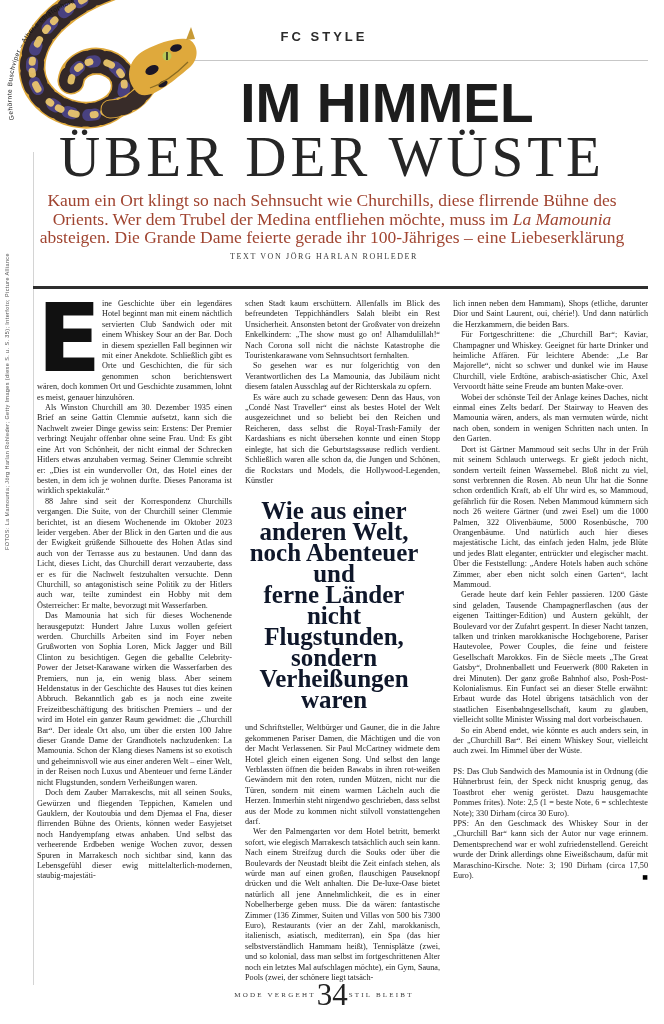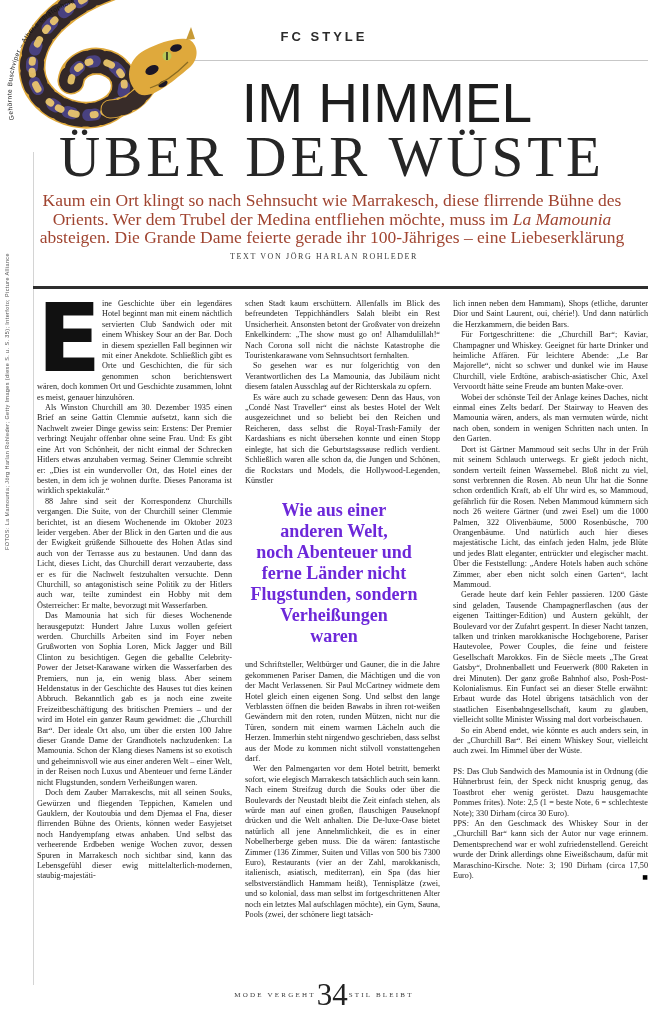--- a/index.html
+++ b/index.html
@@ -20,21 +20,21 @@
   
   .snake{position:absolute;top:-4px;left:0;width:212px;height:142px;}
 
   
   .credit{position:absolute;top:300px;left:4px;height:250px;writing-mode:vertical-rl;
           transform:rotate(180deg);font-family:"Liberation Sans",sans-serif;
           font-size:5.5px;letter-spacing:.4px;color:#555;white-space:nowrap;}
 
   
   .title1{position:absolute;top:76px;left:110px;width:554px;text-align:center;
-          font-family:"Liberation Sans",sans-serif;font-weight:normal;font-size:55px;
+          font-family:"Liberation Sans",sans-serif;font-weight:bold;font-size:55px;
           letter-spacing:0px;color:#1d1d1d;line-height:1;}
   .title2{position:absolute;top:128px;left:0;width:664px;text-align:center;
           font-family:"Liberation Serif",serif;font-weight:normal;font-size:57px;
           letter-spacing:4px;color:#262626;line-height:1;}
 
   
   .standfirst{position:absolute;top:191px;left:26px;width:612px;text-align:center;
               font-size:17.5px;line-height:18.5px;color:#a04430;}
   .standfirst em{font-style:italic;}
   .byline{position:absolute;top:252px;left:0;width:100%;text-align:center;
@@ -44,21 +44,21 @@
   .columns{position:absolute;top:299px;left:37px;width:611px;height:688px;
            display:flex;gap:13px;}
   .col{width:195px;font-size:8.2px;line-height:10.4px;text-align:justify;}
   .col p{margin:0;}
   .col p.indent{text-indent:8px;}
   .col p.gap{margin-top:10px;}
   .dropcap{float:left;width:58px;height:77px;margin:3px 7px 0 0;
            font-family:"DejaVu Sans",sans-serif;font-weight:bold;font-size:94px;
            line-height:74px;color:#111;overflow:hidden;}
   .pullquote{margin:14px 17px 13px 0;text-align:center;font-weight:bold;
-             font-size:18px;line-height:21px;color:#6d28d9;text-indent:0;}
+             font-size:25px;line-height:21px;color:#0f172a;text-indent:0;}
   .lastpara{position:relative;}
   .endmark{position:absolute;right:0;bottom:1px;font-size:6px;line-height:6px;color:#000;
            font-family:"DejaVu Sans",sans-serif;}
 
   
   .footer{position:absolute;top:980px;left:0;width:100%;display:flex;
           justify-content:center;align-items:center;gap:1px;}
   .footer .motto{font-size:7px;letter-spacing:2.2px;color:#3a3a3a;}
   .footer .pagenum{font-family:"Liberation Serif",serif;font-size:31px;color:#222;
                    line-height:30px;}
@@ -101,21 +101,21 @@
       <textPath href="#capPath">Gehörnte Buschviper – Atheris ceratophora</textPath>
     </text>
   </svg>
 
   <div class="credit">FOTOS: La Mamounia; Jörg Harlan Rohleder; Getty Images (diese S. u. S. 35); Interfoto; Picture Alliance</div>
 
   <div class="title1">IM HIMMEL</div>
   <div class="title2">ÜBER DER WÜSTE</div>
 
   <div class="standfirst">
-    <div>Kaum ein Ort klingt so nach Sehnsucht wie Marrakesch, diese flirrende Bühne des</div>
+    <div>Kaum ein Ort klingt so nach Sehnsucht wie Churchills, diese flirrende Bühne des</div>
     <div><span>Orients. Wer dem Trubel der Medina entfliehen möchte, muss im </span><em>La Mamounia</em></div>
     <div>absteigen. Die Grande Dame feierte gerade ihr 100-Jähriges – eine Liebeserklärung</div>
   </div>
   <div class="byline">TEXT VON JÖRG HARLAN ROHLEDER</div>
 
   <div class="columns">
 
     <div class="col">
       <p><span class="dropcap">E</span><span>ine Geschichte über ein legendäres Hotel beginnt man mit einem nächtlich servierten Club Sandwich oder mit einem Whiskey Sour an der Bar. Doch in diesem speziellen Fall beginnen wir mit einer Anekdote. Schließlich gibt es Orte und Geschichten, die für sich genommen schon berichtenswert wären, doch kommen Ort und Geschichte zusammen, lohnt es meist, genauer hinzuhören.</span></p>
       <p class="indent">Als Winston Churchill am 30. Dezember 1935 einen Brief an seine Gattin Clemmie aufsetzt, kann sich die Nachwelt zweier Dinge gewiss sein: Erstens: Der Premier verbringt Neujahr offenbar ohne seine Frau. Und: Es gibt eine Art von Schönheit, der nicht einmal der Schrecken Hitlers etwas anzuhaben vermag. Seiner Clemmie schreibt er: „Dies ist ein wundervoller Ort, das Hotel eines der besten, in dem ich je wohnen durfte. Dieses Panorama ist wirklich spektakulär.“</p>

